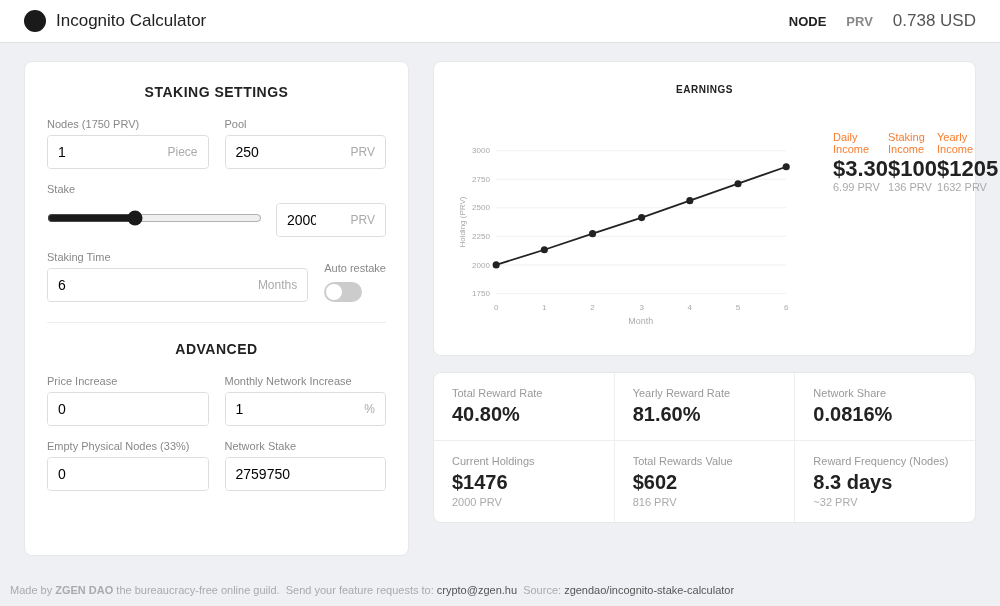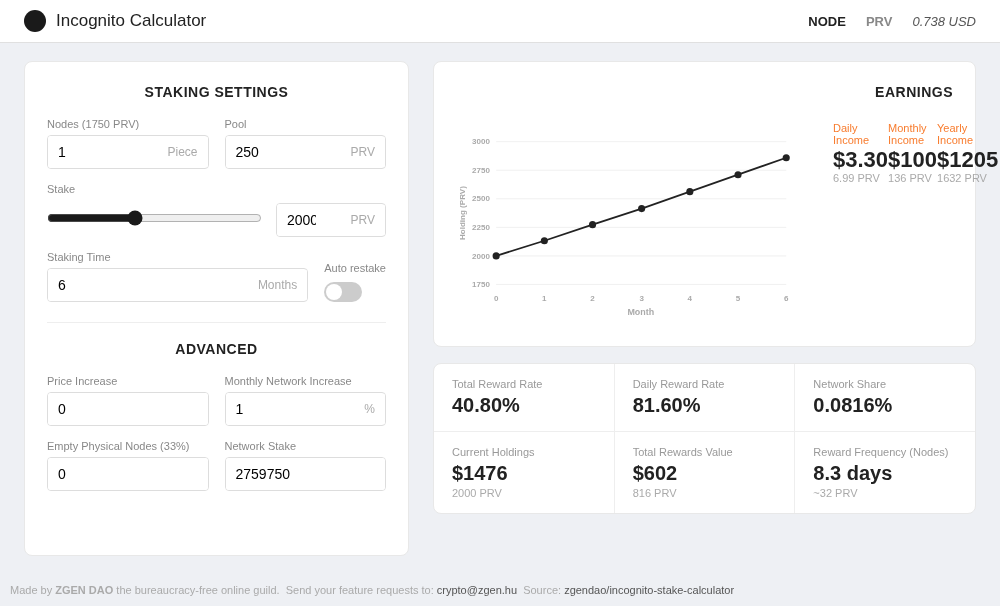--- a/index.html
+++ b/index.html
@@ -36,24 +36,23 @@
       align-items: center;
     }
     .nav-item {
       font-size: 13px;
       font-weight: 600;
       color: #888;
       cursor: pointer;
     }
     .nav-item.active { color: #222; }
     .nav-price {
-      font-size: 13px;
+      font-size: 17px;
       font-weight: 500;
       color: #555;
-      font-style: italic;
     }
 
     .main-content {
       display: flex;
       gap: 8px;
       padding: 18px 24px;
       flex: 1;
     }
 
     .left-panel {
@@ -191,37 +190,36 @@
     }
 
     .earnings-card {
       background: #fff;
       border-radius: 8px;
       padding: 22px 22px 10px 22px;
       border: 1px solid #e8e8e8;
     }
 
     .earnings-title {
-      text-align: right;
-      font-size: 14px;
+      text-align: center;
+      font-size: 10px;
       font-weight: 700;
       color: #222;
-      margin-bottom: 12px;
+      margin-bottom: 26px;
       letter-spacing: 0.5px;
     }
 
     .earnings-content {
       display: flex;
       gap: 10px;
     }
 
     .chart-area {
       flex: 1;
       position: relative;
-      font-weight: bold;
     }
 
     svg.chart {
       width: 100%;
       height: 220px;
     }
 
     .income-panel {
       width: 130px;
       flex-shrink: 0;
@@ -433,42 +431,42 @@
             <text x="207" y="214" text-anchor="middle" font-size="10" fill="#aaa">Month</text>
           </svg>
         </div>
         <div class="income-panel">
           <div class="income-item">
             <div class="income-item-label">Daily Income</div>
             <div class="income-item-value">$3.30</div>
             <div class="income-item-sub">6.99 PRV</div>
           </div>
           <div class="income-item">
-            <div class="income-item-label">Monthly Income</div>
+            <div class="income-item-label">Staking Income</div>
             <div class="income-item-value">$100</div>
             <div class="income-item-sub">136 PRV</div>
           </div>
           <div class="income-item">
             <div class="income-item-label">Yearly Income</div>
             <div class="income-item-value">$1205</div>
             <div class="income-item-sub">1632 PRV</div>
           </div>
         </div>
       </div>
     </div>
 
     <div class="stats-grid">
       <div style="display:flex;flex-direction:column;width:100%;">
         <div class="stats-row">
           <div class="stats-cell">
             <div class="stats-cell-label">Total Reward Rate</div>
             <div class="stats-cell-value">40.80%</div>
           </div>
           <div class="stats-cell">
-            <div class="stats-cell-label">Daily Reward Rate</div>
+            <div class="stats-cell-label">Yearly Reward Rate</div>
             <div class="stats-cell-value">81.60%</div>
           </div>
           <div class="stats-cell" style="border-right:none;">
             <div class="stats-cell-label">Network Share</div>
             <div class="stats-cell-value">0.0816%</div>
           </div>
         </div>
         <div class="stats-row">
           <div class="stats-cell" style="border-bottom:none;">
             <div class="stats-cell-label">Current Holdings</div>

